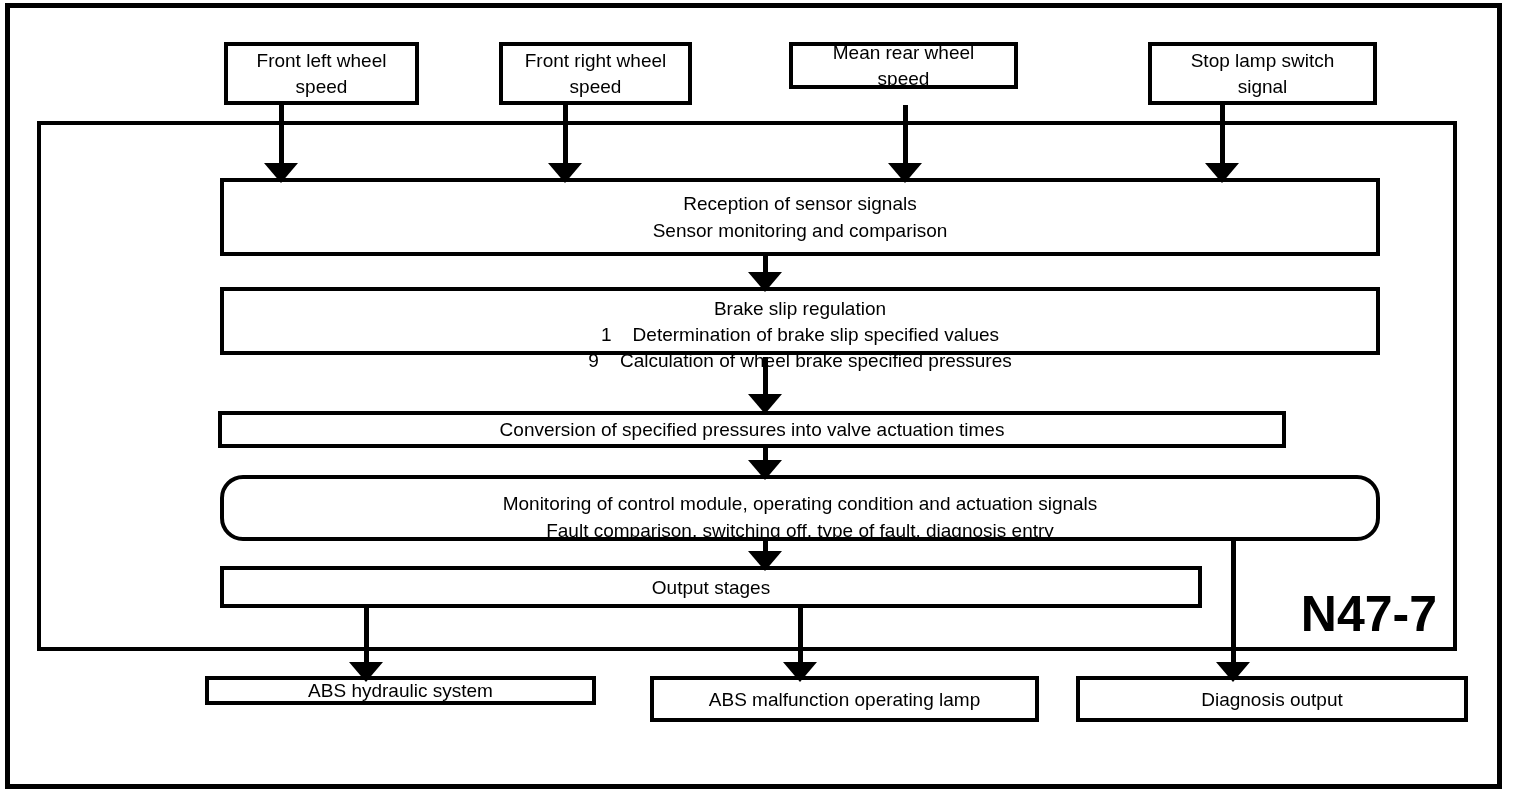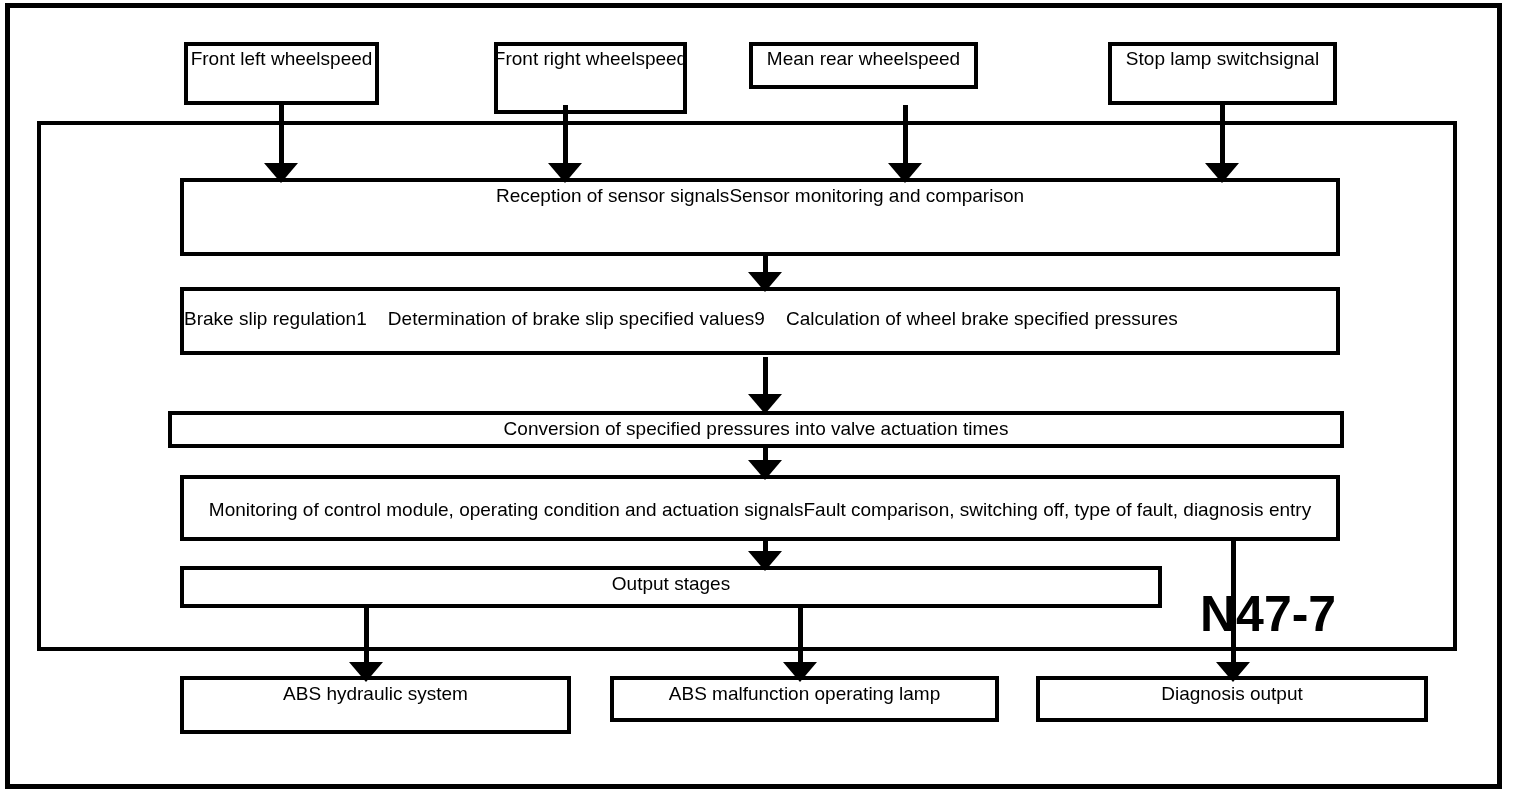--- a/index.html
+++ b/index.html
@@ -11,31 +11,31 @@
   .outer-border{
     position:absolute;left:5px;top:3px;width:1497px;height:786px;
     border:5px solid #000;box-sizing:border-box;background:transparent;
   }
   .container-box{
     position:absolute;left:37px;top:121px;width:1420px;height:530px;
     border:4px solid #000;box-sizing:border-box;background:#ffffff;
   }
   .node{
     position:absolute;border:4px solid #000;box-sizing:border-box;background:#ffffff;
-    display:flex;flex-direction:row;justify-content:center;
-    text-align:center;font-size:19px;color:#000;
+    display:flex;flex-direction:column;justify-content:center;
+    text-align:center;font-size:19px;color:#000;margin-left:40px;
   }
   .node .bline{white-space:pre;line-height:27px;}
   .top-box .bline{line-height:26px;}
-  .overflow-box{justify-content:flex-start;overflow:visible;padding-top:15px;}
+  .overflow-box{justify-content:flex-start;overflow:visible;padding-top:5px;}
   .overflow-box .bline{line-height:26px;}
-  .monitor-box{padding-top:17px;}
+  .monitor-box{padding-top:17px;border-radius:23px;}
   .module-label{
     position:absolute;left:1200px;top:589px;width:237px;
-    font-size:50px;line-height:50px;font-weight:bold;
+    text-align:right;font-size:50px;line-height:50px;font-weight:bold;
     letter-spacing:0px;color:#000;
   }
   .arrow{position:absolute;width:34px;}
   .arrow .stem{
     position:absolute;left:50%;top:0;bottom:14px;width:5px;
     margin-left:-2.5px;background:#000;
   }
   .arrow .head{
     position:absolute;left:50%;bottom:0;margin-left:-17px;width:0;height:0;
     border-left:17px solid transparent;border-right:17px solid transparent;
@@ -49,21 +49,21 @@
 
   <div class="outer-border"></div>
 
   <div class="container-box"></div>
   <div class="module-label">N47-7</div>
 
   <div class="node top-box" style="left:184px;top:42px;width:195px;height:63px">
     <div class="bline">Front left wheel</div>
     <div class="bline">speed</div>
   </div>
-  <div class="node top-box" style="left:494px;top:42px;width:193px;height:72px">
+  <div class="node top-box" style="left:459px;top:42px;width:193px;height:63px">
     <div class="bline">Front right wheel</div>
     <div class="bline">speed</div>
   </div>
   <div class="node top-box" style="left:749px;top:42px;width:229px;height:47px">
     <div class="bline">Mean rear wheel</div>
     <div class="bline">speed</div>
   </div>
   <div class="node" style="left:180px;top:178px;width:1160px;height:78px">
     <div class="bline">Reception of sensor signals</div>
     <div class="bline">Sensor monitoring and comparison</div>
@@ -73,34 +73,34 @@
     <div class="bline">Stop lamp switch</div>
     <div class="bline">signal</div>
   </div>
 
   <div class="node overflow-box" style="left:180px;top:287px;width:1160px;height:68px">
     <div class="bline">Brake slip regulation</div>
     <div class="bline">1    Determination of brake slip specified values</div>
     <div class="bline">9    Calculation of wheel brake specified pressures</div>
   </div>
 
-  <div class="node" style="left:168px;top:411px;width:1176px;height:37px">
+  <div class="node" style="left:178px;top:411px;width:1068px;height:37px">
     <div class="bline">Conversion of specified pressures into valve actuation times</div>
   </div>
 
   <div class="node monitor-box" style="left:180px;top:475px;width:1160px;height:66px">
     <div class="bline">Monitoring of control module, operating condition and actuation signals</div>
     <div class="bline">Fault comparison, switching off, type of fault, diagnosis entry</div>
   </div>
 
   <div class="node" style="left:180px;top:566px;width:982px;height:42px">
     <div class="bline">Output stages</div>
   </div>
 
-  <div class="node" style="left:180px;top:676px;width:391px;height:58px">
+  <div class="node" style="left:165px;top:676px;width:391px;height:29px">
     <div class="bline">ABS hydraulic system</div>
   </div>
   <div class="node" style="left:610px;top:676px;width:389px;height:46px">
     <div class="bline">ABS malfunction operating lamp</div>
   </div>
   <div class="node" style="left:1036px;top:676px;width:392px;height:46px">
     <div class="bline">Diagnosis output</div>
   </div>
 
   <div class="arrow" style="left:264px;top:105px;height:78px">

